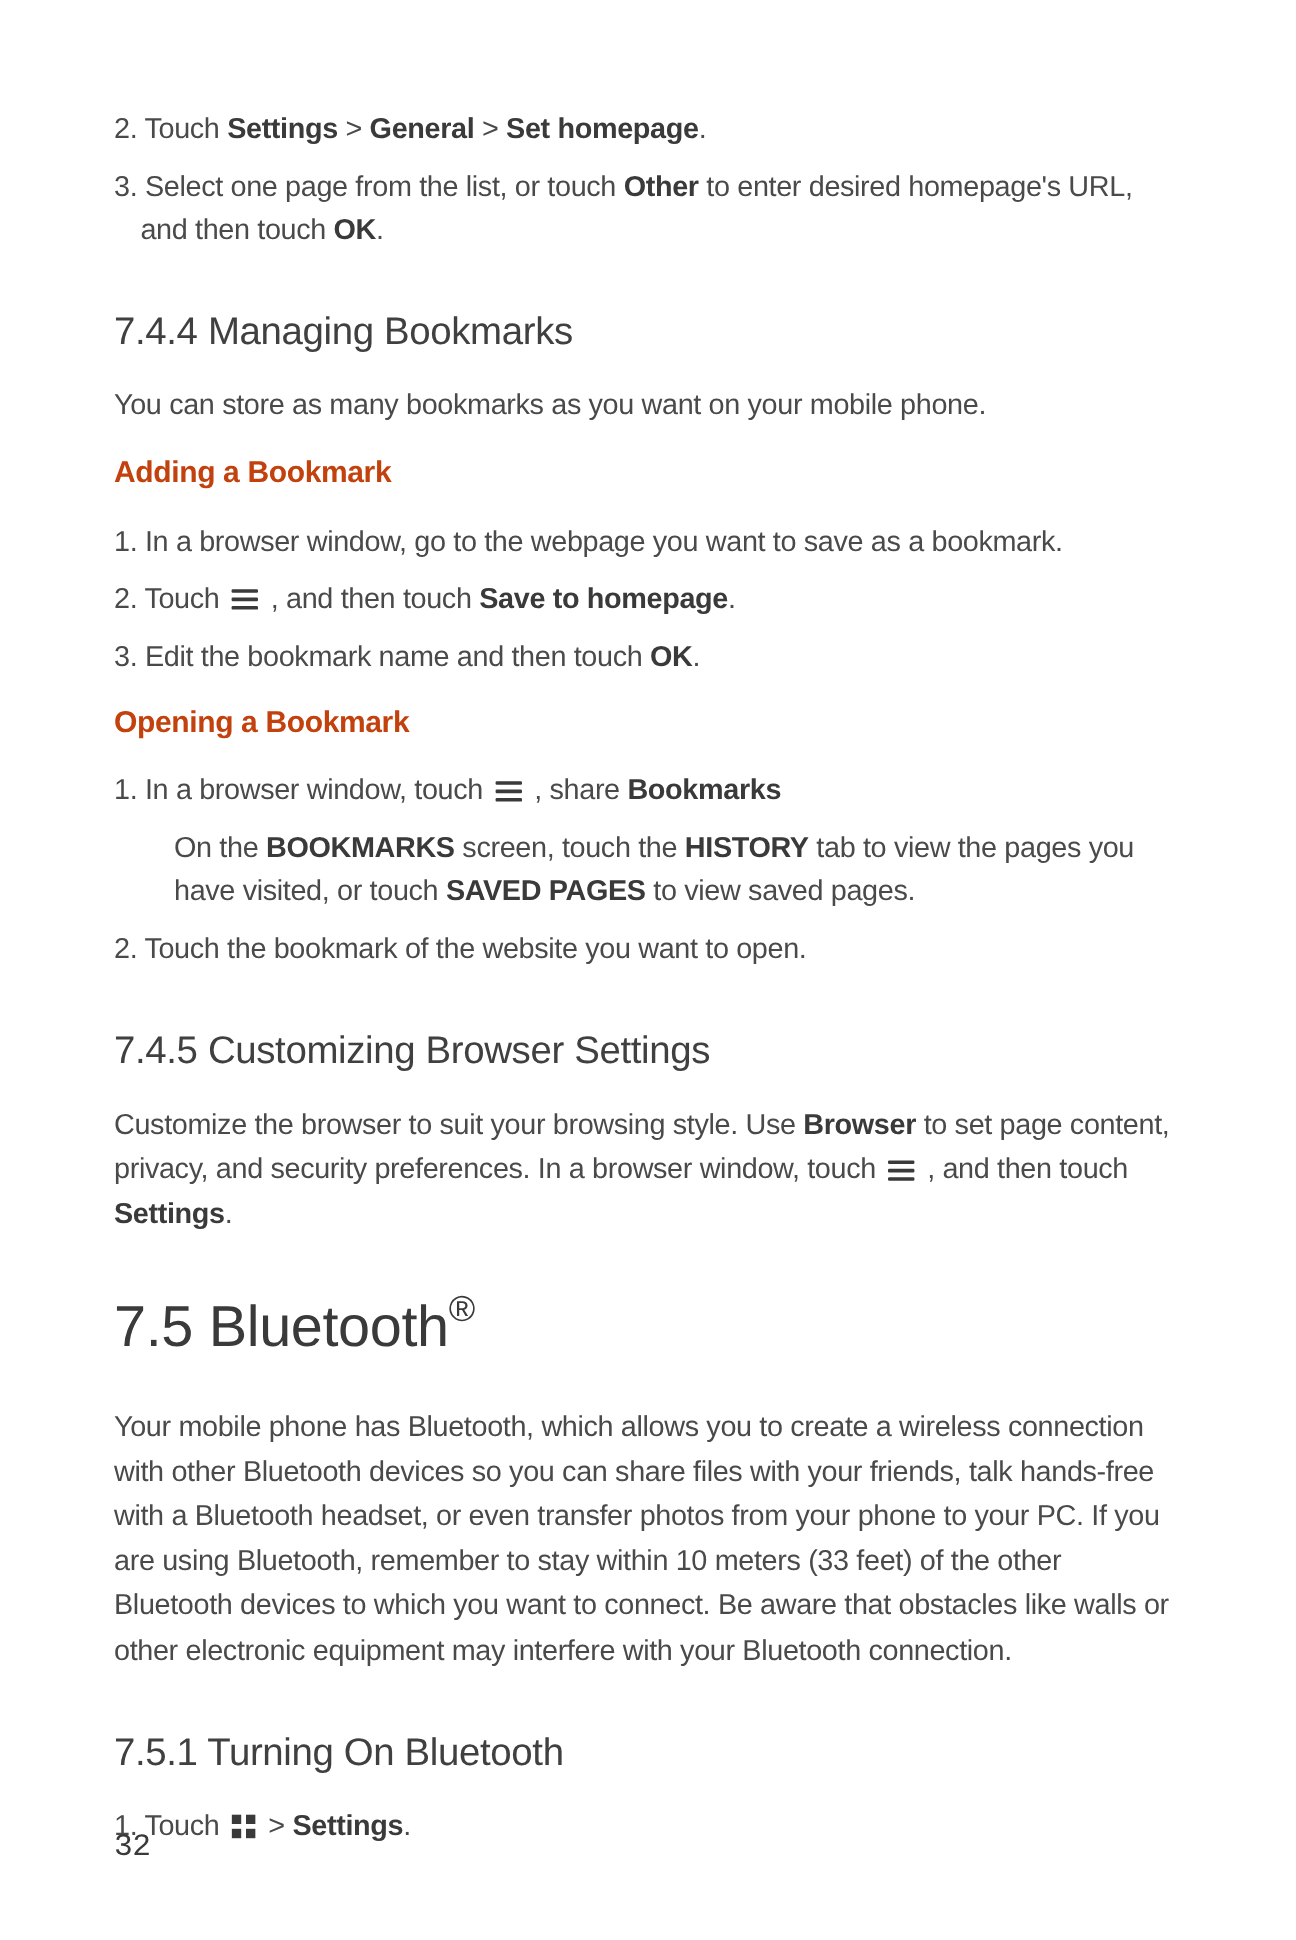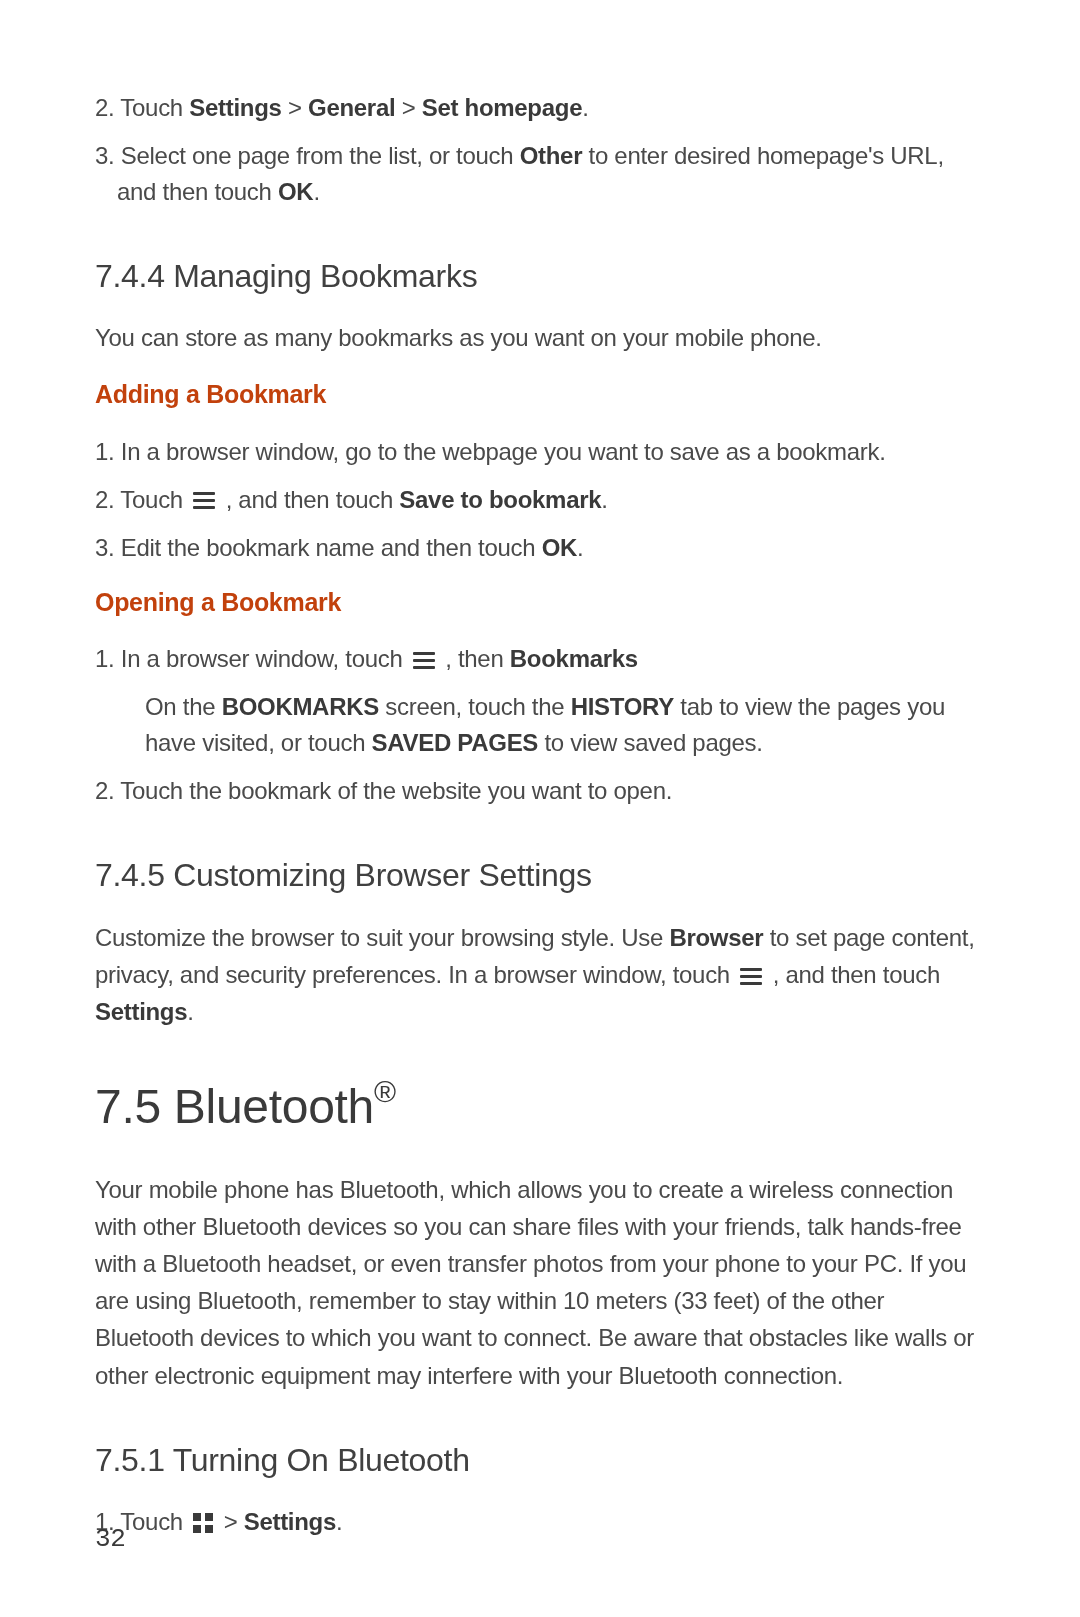--- a/index.html
+++ b/index.html
@@ -118,31 +118,31 @@
 </div>
 
 <div class="h3">7.4.4  Managing Bookmarks</div>
 <div class="intro-text">You can store as many bookmarks as you want on your mobile phone.</div>
 
 <div class="subheading">Adding a Bookmark</div>
 
 <div class="step-item">1. In a browser window, go to the webpage you want to save as a bookmark.</div>
 
 <div class="step-item">
-  <span>2. Touch </span><span class="hamburger-icon"><span></span><span></span><span></span></span><span> , and then touch </span><span class="bold">Save to bookmark</span><span>.</span>
+  <span>2. Touch </span><span class="hamburger-icon"><span></span><span></span><span></span></span><span> , and then touch </span><span class="bold">Save to homepage</span><span>.</span>
 </div>
 
 <div class="step-item">
   <span>3. Edit the bookmark name and then touch </span><span class="bold">OK</span><span>.</span>
 </div>
 
 <div class="subheading">Opening a Bookmark</div>
 
 <div class="step-item">
-  <span>1. In a browser window, touch </span><span class="hamburger-icon"><span></span><span></span><span></span></span><span> , then </span><span class="bold">Bookmarks</span>
+  <span>1. In a browser window, touch </span><span class="hamburger-icon"><span></span><span></span><span></span></span><span> , share </span><span class="bold">Bookmarks</span>
 </div>
 
 <div class="step-item-indent">
   <span>On the </span><span class="bold">BOOKMARKS</span><span> screen, touch the </span><span class="bold">HISTORY</span><span> tab to view the pages you have visited, or touch </span><span class="bold">SAVED PAGES</span><span> to view saved pages.</span>
 </div>
 
 <div class="step-item">2. Touch the bookmark of the website you want to open.</div>
 
 <div class="h3">7.4.5  Customizing Browser Settings</div>
 <div class="body-para">

